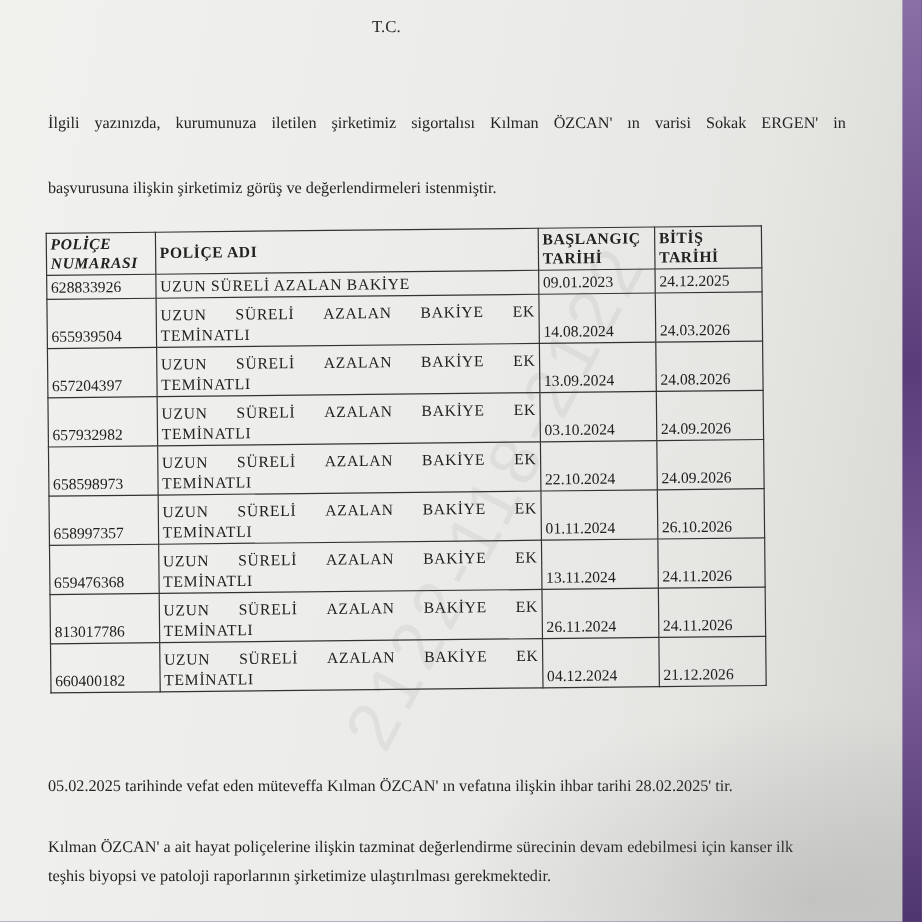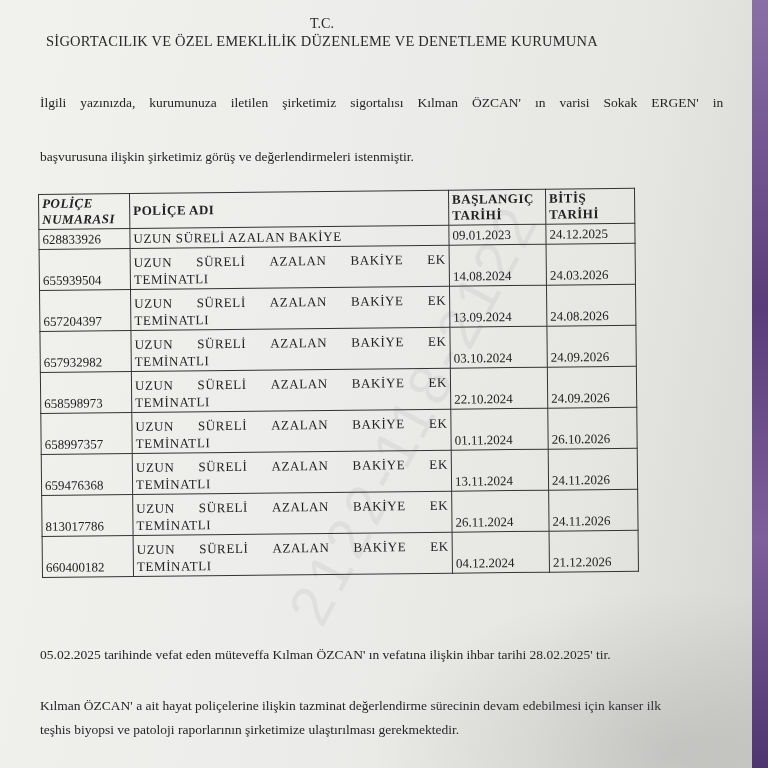--- a/index.html
+++ b/index.html
@@ -20,21 +20,21 @@
   .shade {
     position:absolute; right:0; bottom:0; width:380px; height:180px;
     background:radial-gradient(ellipse at 80% 90%, rgba(120,120,120,0.25), rgba(0,0,0,0) 70%);
     pointer-events:none;
   }
   .header { position:absolute; left:0; width:644px; text-align:center; color:#2a2a2a; }
   .tc { top:16px; font-size:14px; left:0; }
   .org { top:33px; font-size:14.5px; letter-spacing:0.2px; }
   .addr { top:50px; font-size:14px; }
   .para { position:absolute; font-size:13.5px; color:#252525; }
-  .p1a { top:95px; left:40px; width:665px; display:flex; justify-content:space-between;gap:14px; }
+  .p1a { top:95px; left:40px; width:665px; display:flex; justify-content:space-between; }
   .p1b { top:120px; left:40px;margin-top:29px; }
   .p2 { top:163px; left:40px; }
   .p3 { top:647px; left:40px; }
   .p4a { top:698px; left:40px; }
   .p4b { top:722px; left:40px; }
   .watermark {
     position:absolute; left:180px; top:380px; transform:rotate(-62deg);
     transform-origin:center; font-size:58px; color:rgba(160,160,160,0.16);
     font-family:"Liberation Sans", sans-serif; letter-spacing:6px; white-space:nowrap;
     pointer-events:none;
@@ -58,21 +58,20 @@
 </style>
 </head>
 <body>
 
 <div class="bg-strip"></div>
 
 <div class="paper">
   <div class="watermark">2122-118-2122</div>
 
   <div class="header tc">T.C.</div>
-  <div class="header org">SİGORTACILIK VE ÖZEL EMEKLİLİK DÜZENLEME VE DENETLEME KURUMUNA</div>
 
   <div class="para p1a" id="intro1">
       <span>İlgili</span>
       <span>yazınızda,</span>
       <span>kurumunuza</span>
       <span>iletilen</span>
       <span>şirketimiz</span>
       <span>sigortalısı</span>
       <span>Kılman</span>
       <span>ÖZCAN'</span>

